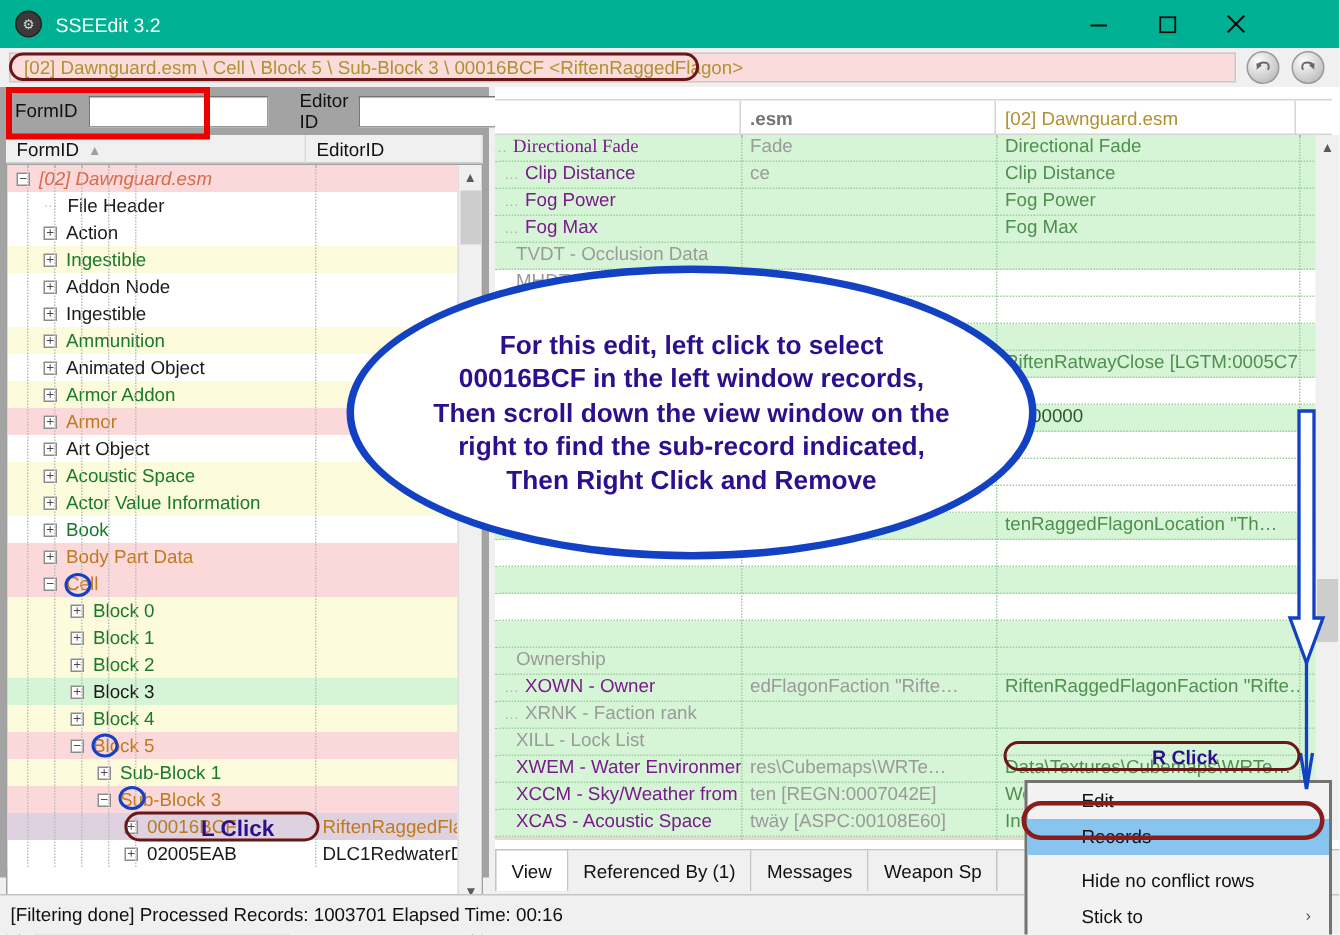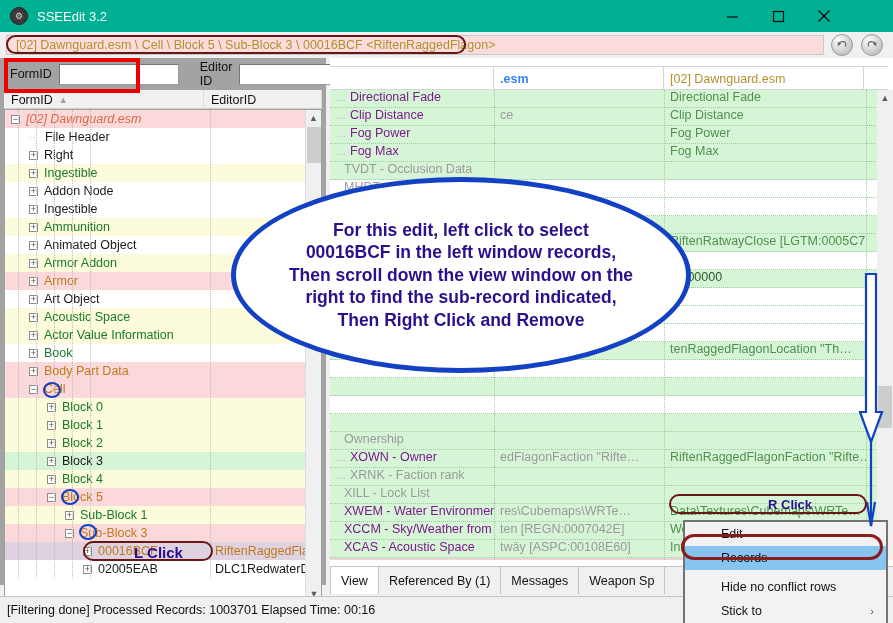--- a/index.html
+++ b/index.html
@@ -113,21 +113,21 @@
   #right {
     position:absolute; left:330px; top:58px; width:563px; height:508px;
     background:#fff;
   }
   #rhead {
     position:absolute; top:8px; left:0; width:558px; height:24px;
     display:flex; background:#fff; border-bottom:1px solid #d5d5d5; border-top:1px solid #d5d5d5;
   }
   #rhead .rh { height:23px; display:flex; align-items:center; padding-left:6px; border-right:1px solid #d5d5d5; font-size:12.5px;}
   #rh-1 { width:164px; }
-  #rh-2 { width:170px; color:#3b82f6; font-weight:bold; }
+  #rh-2 { width:170px; color:#737373; font-weight:bold; }
   #rh-3 { width:200px; color:#b39030; }
   #rgrid {
     position:absolute; top:32px; left:0; width:558px; height:470px; overflow:hidden; background:#fff;
   }
   .rrow { height:18px; position:relative; font-size:12.5px; white-space:nowrap; }
   .rrow .c1 { position:absolute; left:0;   width:164px; padding-left:14px; overflow:hidden; }
   .rrow .c2 { position:absolute; left:164px; width:170px; padding-left:6px; overflow:hidden; }
   .rrow .c3 { position:absolute; left:334px; width:202px; padding-left:6px; overflow:hidden; }
   .rrow .tick { display:inline-block; width:14px; color:#b0b0b0; font-size:10px; }
   .rbg-green { background:#d6f5d6; }
@@ -272,21 +272,21 @@
           <span class="lab c-red italic">[02] Dawnguard.esm</span>
         </div>
         <div class="trow bg-white">
           <span style="width: 24px; flex: 0 0 auto;"></span>
           <span class="dots" style="color: rgb(189, 189, 189); font-size: 9px;">···</span>
           <span class="lab c-black">File Header</span>
         </div>
         <div class="trow bg-white">
           <span style="width: 24px; flex: 0 0 auto;"></span>
           <span class="exp">+</span>
-          <span class="lab c-black">Right</span>
+          <span class="lab c-black">Action</span>
         </div>
         <div class="trow bg-yellow">
           <span style="width: 24px; flex: 0 0 auto;"></span>
           <span class="exp">+</span>
           <span class="lab c-green">Ingestible</span>
         </div>
         <div class="trow bg-white">
           <span style="width: 24px; flex: 0 0 auto;"></span>
           <span class="exp">+</span>
           <span class="lab c-black">Addon Node</span>
@@ -419,21 +419,22 @@
 </div>
 
 <div id="right">
   <div id="rhead">
     <div class="rh" id="rh-1"></div>
     <div class="rh" id="rh-2">.esm</div>
     <div class="rh" id="rh-3">[02] Dawnguard.esm</div>
   </div>
   <div id="rgrid">
       <div class="rrow rbg-green rdotted">
-        <div class="c1 rc-purple" style="padding-left: 26px;"><span class="tick" style="margin-left: -20px;">…</span><span>Directional Fade</span></div>
+        <div class="c1 rc-purple" style="padding-left: 18px; font-family: Liberation Serif, serif;"><span class="tick" style="margin-left: -20px;">…</span><span>Directional Fade</span></div>
+        <div class="c2 rc-gray">Fade</div>
         <div class="c3 rc-green">Directional Fade</div>
       </div>
       <div class="rrow rbg-green rdotted">
         <div class="c1 rc-purple" style="padding-left: 26px;"><span class="tick" style="margin-left: -20px;">…</span><span>Clip Distance</span></div>
         <div class="c2 rc-gray">ce</div>
         <div class="c3 rc-green">Clip Distance</div>
       </div>
       <div class="rrow rbg-green rdotted">
         <div class="c1 rc-purple" style="padding-left: 26px;"><span class="tick" style="margin-left: -20px;">…</span><span>Fog Power</span></div>
         <div class="c2 rc-gray"></div>

